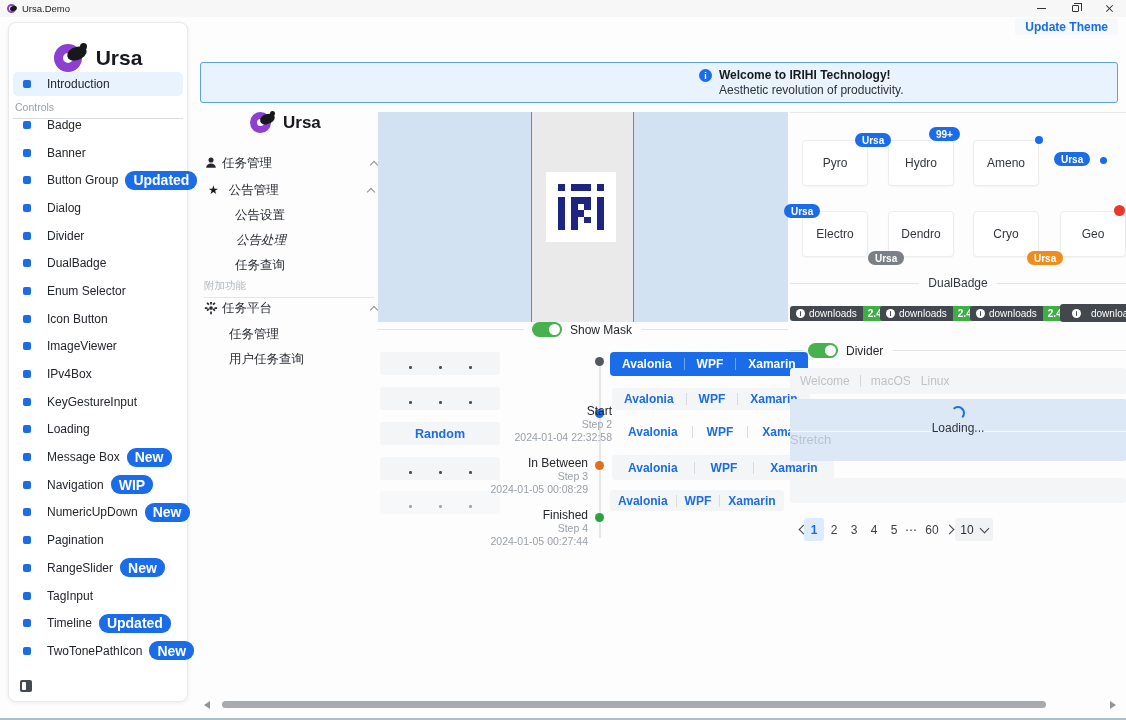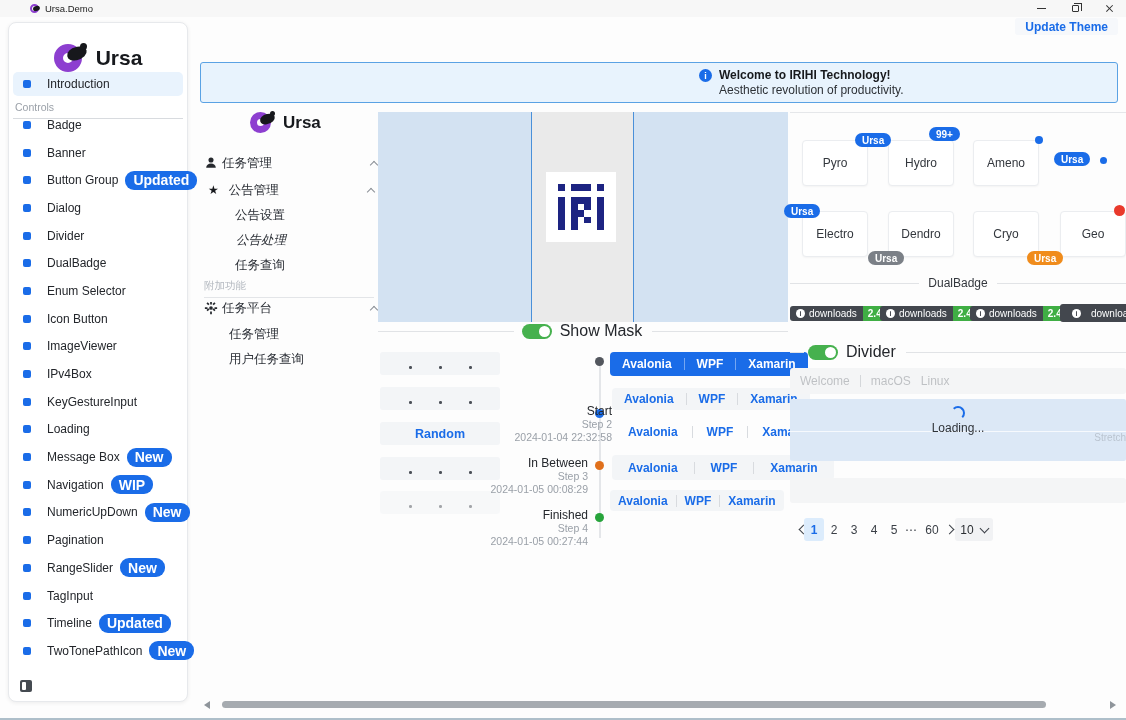--- a/index.html
+++ b/index.html
@@ -1,21 +1,21 @@
 <!DOCTYPE html>
 <html><head>
 <meta charset="utf-8">
 <style>
   * { margin:0; padding:0; box-sizing:border-box; }
   html,body { width:1126px; height:720px; overflow:hidden; }
   body { font-family:"Liberation Sans", sans-serif; background:#fff; position:relative; }
   #app { position:absolute; inset:0; background:#fdfdfd; overflow:hidden; border-bottom:2px solid #aebfca; }
 
   
-  .titlebar { position:absolute; left:0; top:0; width:1126px; height:17px; background:#f7f7f7; display:flex; align-items:center;padding-left:23px; }
+  .titlebar { position:absolute; left:0; top:0; width:1126px; height:17px; background:#f7f7f7; display:flex; align-items:center; }
   .titlebar .app-title { font-size:9.5px; color:#1c1c1c; margin-left:5px; }
   .win-logo { width:10px; height:10px; margin-left:7px; position:relative; }
   .win-btns { position:absolute; right:0; top:0; height:17px; display:flex; }
   .win-btn { width:34px; height:17px; display:flex; align-items:center; justify-content:center; }
   .glyph-min { width:9px; height:1px; background:#333; }
   .glyph-max { width:7px; height:7px; border:1px solid #333; border-radius:1px; position:relative; }
   .glyph-max::after { content:""; position:absolute; left:1px; top:-3px; width:7px; height:7px; border-top:1px solid #333; border-right:1px solid #333; }
   .glyph-close { width:9px; height:9px; position:relative; }
   .glyph-close::before,.glyph-close::after { content:""; position:absolute; left:4px; top:0; width:1.2px; height:9px; background:#333; }
   .glyph-close::before { transform:rotate(45deg); } .glyph-close::after { transform:rotate(-45deg); }
@@ -65,21 +65,21 @@
   .mask-left  { position:absolute; left:0; top:0; width:153px; height:210px; background:#d3e2f2; }
   .strip-mid  { position:absolute; left:153px; top:0; width:102px; height:210px; background:#eaeaea; }
   .mask-right { position:absolute; left:255px; top:0; width:155px; height:210px; background:#d3e2f2; }
   .vline { position:absolute; top:0; width:1.5px; height:210px; background:#4a90d9; }
   .logo-box { position:absolute; left:168px; top:60px; width:70px; height:70px; background:#fff; display:flex; align-items:center; justify-content:center; }
 
   .divider-row { position:absolute; display:flex; align-items:center; }
   .div-line { height:1px; background:#e1e3e6; flex:1; }
   .toggle { width:30px; height:15px; background:#46b14e; border-radius:8px; position:relative; flex:0 0 auto; cursor:pointer; }
   .toggle::after { content:""; position:absolute; right:2px; top:2px; width:11px; height:11px; border-radius:50%; background:#fff; }
-  .div-label { font-size:16px; color:#24272c; margin:0 10px 0 8px; white-space:nowrap; }
+  .div-label { font-size:12px; color:#24272c; margin:0 10px 0 8px; white-space:nowrap; }
 
   
   .ipbox { position:absolute; left:380px; width:120px; height:23px; background:#f3f5f7; border-radius:3px; cursor:text; }
   .ipdot { position:absolute; top:14px; width:2.5px; height:2.5px; border-radius:50%; background:#4b5058; }
   .random-btn { position:absolute; left:380px; top:422px; width:120px; height:23px; background:#f3f5f7; border-radius:3px; display:flex; align-items:center; justify-content:center; font-size:12.5px; font-weight:bold; color:#1a6ce8; cursor:pointer; }
 
   
   .tl-line { position:absolute; left:599px; top:366px; width:1.5px; height:172px; background:#e4e6e9; }
   .tl-dot { position:absolute; left:595px; width:9px; height:9px; border-radius:50%; }
   .tl-item { position:absolute; width:100px; text-align:right; }
@@ -113,21 +113,21 @@
   .db-green { background:#3fae44; color:#fff; font-size:10px; font-weight:bold; display:flex; align-items:center; padding:0 5px; border-radius:0 3px 3px 0; }
 
   .gray-panel { position:absolute; left:790px; width:336px; background:#f4f5f6; border-radius:3px; }
   .os-content { position:absolute; left:10px; top:6px; display:flex; align-items:center; gap:10px; opacity:.35; filter:blur(.7px); font-size:12px; color:#5d6269; }
   .os-sep { width:1px; height:12px; background:#9aa0a8; }
 
   .loading-box { position:absolute; left:790px; top:399px; width:336px; height:62px; background:#dce8f6; border-radius:2px; overflow:hidden; }
   .spinner { position:absolute; left:50%; top:7px; margin-left:-7px; width:14px; height:14px; border-radius:50%; border:2px solid #1a6ce8; border-bottom-color:transparent; border-left-color:transparent; animation:spin 1s linear infinite; }
   @keyframes spin { to { transform:rotate(360deg); } }
   .loading-text { position:absolute; left:0; top:22px; width:100%; text-align:center; font-size:12px; color:#2f3338; }
-  .loading-ghost { position:absolute; left:0; top:33px; width:100%; text-align:right; font-size:10px; color:#7a8088; opacity:.35; filter:blur(.6px); }
+  .loading-ghost { position:absolute; left:0; top:33px; width:100%; text-align:left; font-size:13px; color:#7a8088; opacity:.35; filter:blur(.6px); }
   .loading-seam { position:absolute; left:0; top:32px; width:100%; height:1px; background:rgba(255,255,255,.75); }
 
   
   .page-btn { position:absolute; top:518px; height:23px; min-width:20px; display:flex; align-items:center; justify-content:center; font-size:12px; color:#3a3f46; border-radius:3px; cursor:pointer; }
   .page-current { background:#dcecfc; color:#1a6ce8; font-weight:bold; }
   .chev { width:7px; height:7px; border-left:1.4px solid #3c4148; border-bottom:1.4px solid #3c4148; }
   .chev-left { transform:rotate(45deg); margin-left:3px; }
   .chev-right { transform:rotate(-135deg); margin-right:3px; }
   .chev-down { transform:rotate(-45deg); margin-top:-3px; }
   .size-select { position:absolute; left:955px; top:518px; width:38px; height:23px; background:#f1f2f4; border-radius:3px; display:flex; align-items:center; justify-content:center; gap:7px; font-size:12px; color:#2b2f33; cursor:pointer; }

